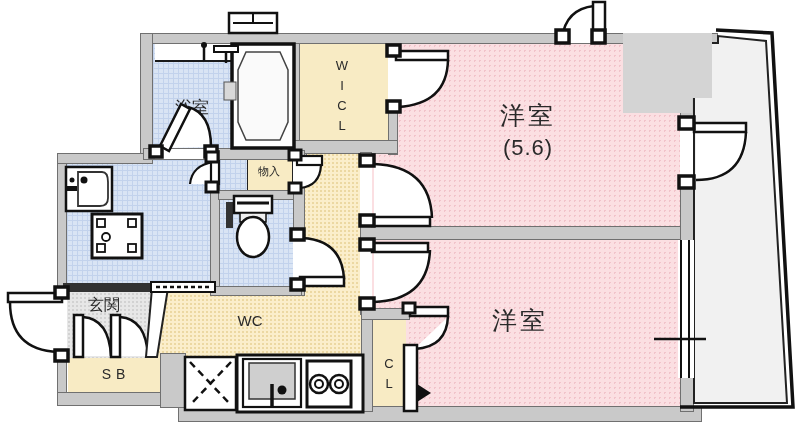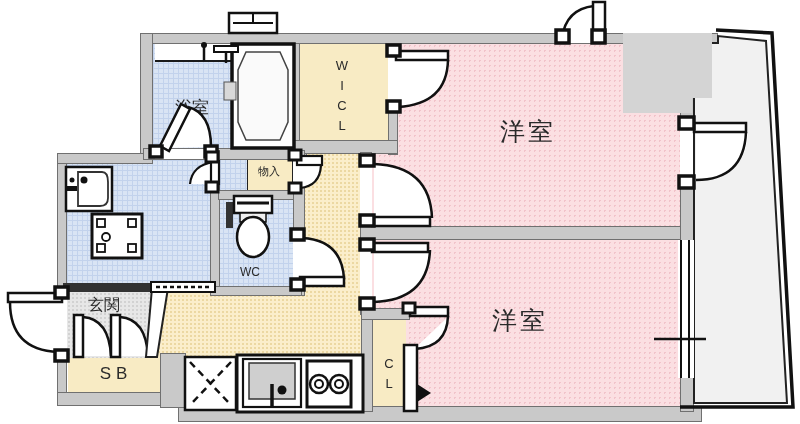--- a/index.html
+++ b/index.html
@@ -9,22 +9,22 @@
   .wall{background:#c9c9c9;border:1px solid #707070;}
   .darkwall{background:#333;}
   .open{background:#ffffff;}
   .pink{background-color:#fbdfe2;background-image:radial-gradient(#f1c3ca 1px,transparent 1px);background-size:5px 5px;}
   .yellow{background-color:#fbeecb;background-image:radial-gradient(#ecd8a2 1px,transparent 1px);background-size:4px 4px;}
   .blue{background-color:#d9e4f4;background-image:linear-gradient(#c2d2ec 1px,transparent 1px),linear-gradient(90deg,#c2d2ec 1px,transparent 1px);background-size:5px 5px;}
   .cream{background:#f8ebc4;}
   .creamb{background:#f8ebc4;border:1.5px solid #222;}
   .genkan{background-color:#e7e7e7;background-image:radial-gradient(#d2d2d2 1px,transparent 1px);background-size:4px 4px;}
   .lbl{position:absolute;transform:translate(-50%,-50%);text-align:center;white-space:nowrap;color:#2a2a2a;}
-  .f17{font-size:17px;} .f16{font-size:16px;line-height:1.3;} .f14{font-size:12px;}
-  .f11{font-size:11px;} .f13v{font-size:13px;line-height:1.55;} .f13{font-size:17px;letter-spacing:5px;}
+  .f17{font-size:17px;} .f16{font-size:16px;line-height:1.3;} .f14{font-size:15px;margin-top:48px;}
+  .f11{font-size:11px;} .f13v{font-size:13px;line-height:1.55;} .f13{font-size:14px;letter-spacing:5px;}
   .room{font-size:25px;line-height:1.4;letter-spacing:3px;}
   .room .sz{font-size:22px;letter-spacing:1px;}
   .balc{font-size:21px;line-height:1.72;color:#222;}
   svg{position:absolute;left:0;top:0;}
 </style>
 </head>
 <body>
 
 <div id="plan">
 
@@ -82,20 +82,21 @@
   <div class="lbl f14" style="left:250px;top:272px">WC</div>
   <div class="lbl f11" style="left:269px;top:171px">物入</div>
   <div class="lbl f13v" style="left:342px;top:96px">
     <div>W</div>
     <div>I</div>
     <div>C</div>
     <div>L</div>
   </div>
   <div class="lbl room" style="left:528px;top:131px">
     <div>洋室</div>
+    <div class="sz">(5.6)</div>
   </div>
   <div class="lbl room" style="left:520px;top:320px">
     <div>洋室</div>
   </div>
   <div class="lbl f13v" style="left:389px;top:374px">
     <div>C</div>
     <div>L</div>
   </div>
   <div class="lbl f13" style="left:116px;top:374px">SB</div>
   <div class="lbl f16" style="left:104px;top:305px">玄関</div>

